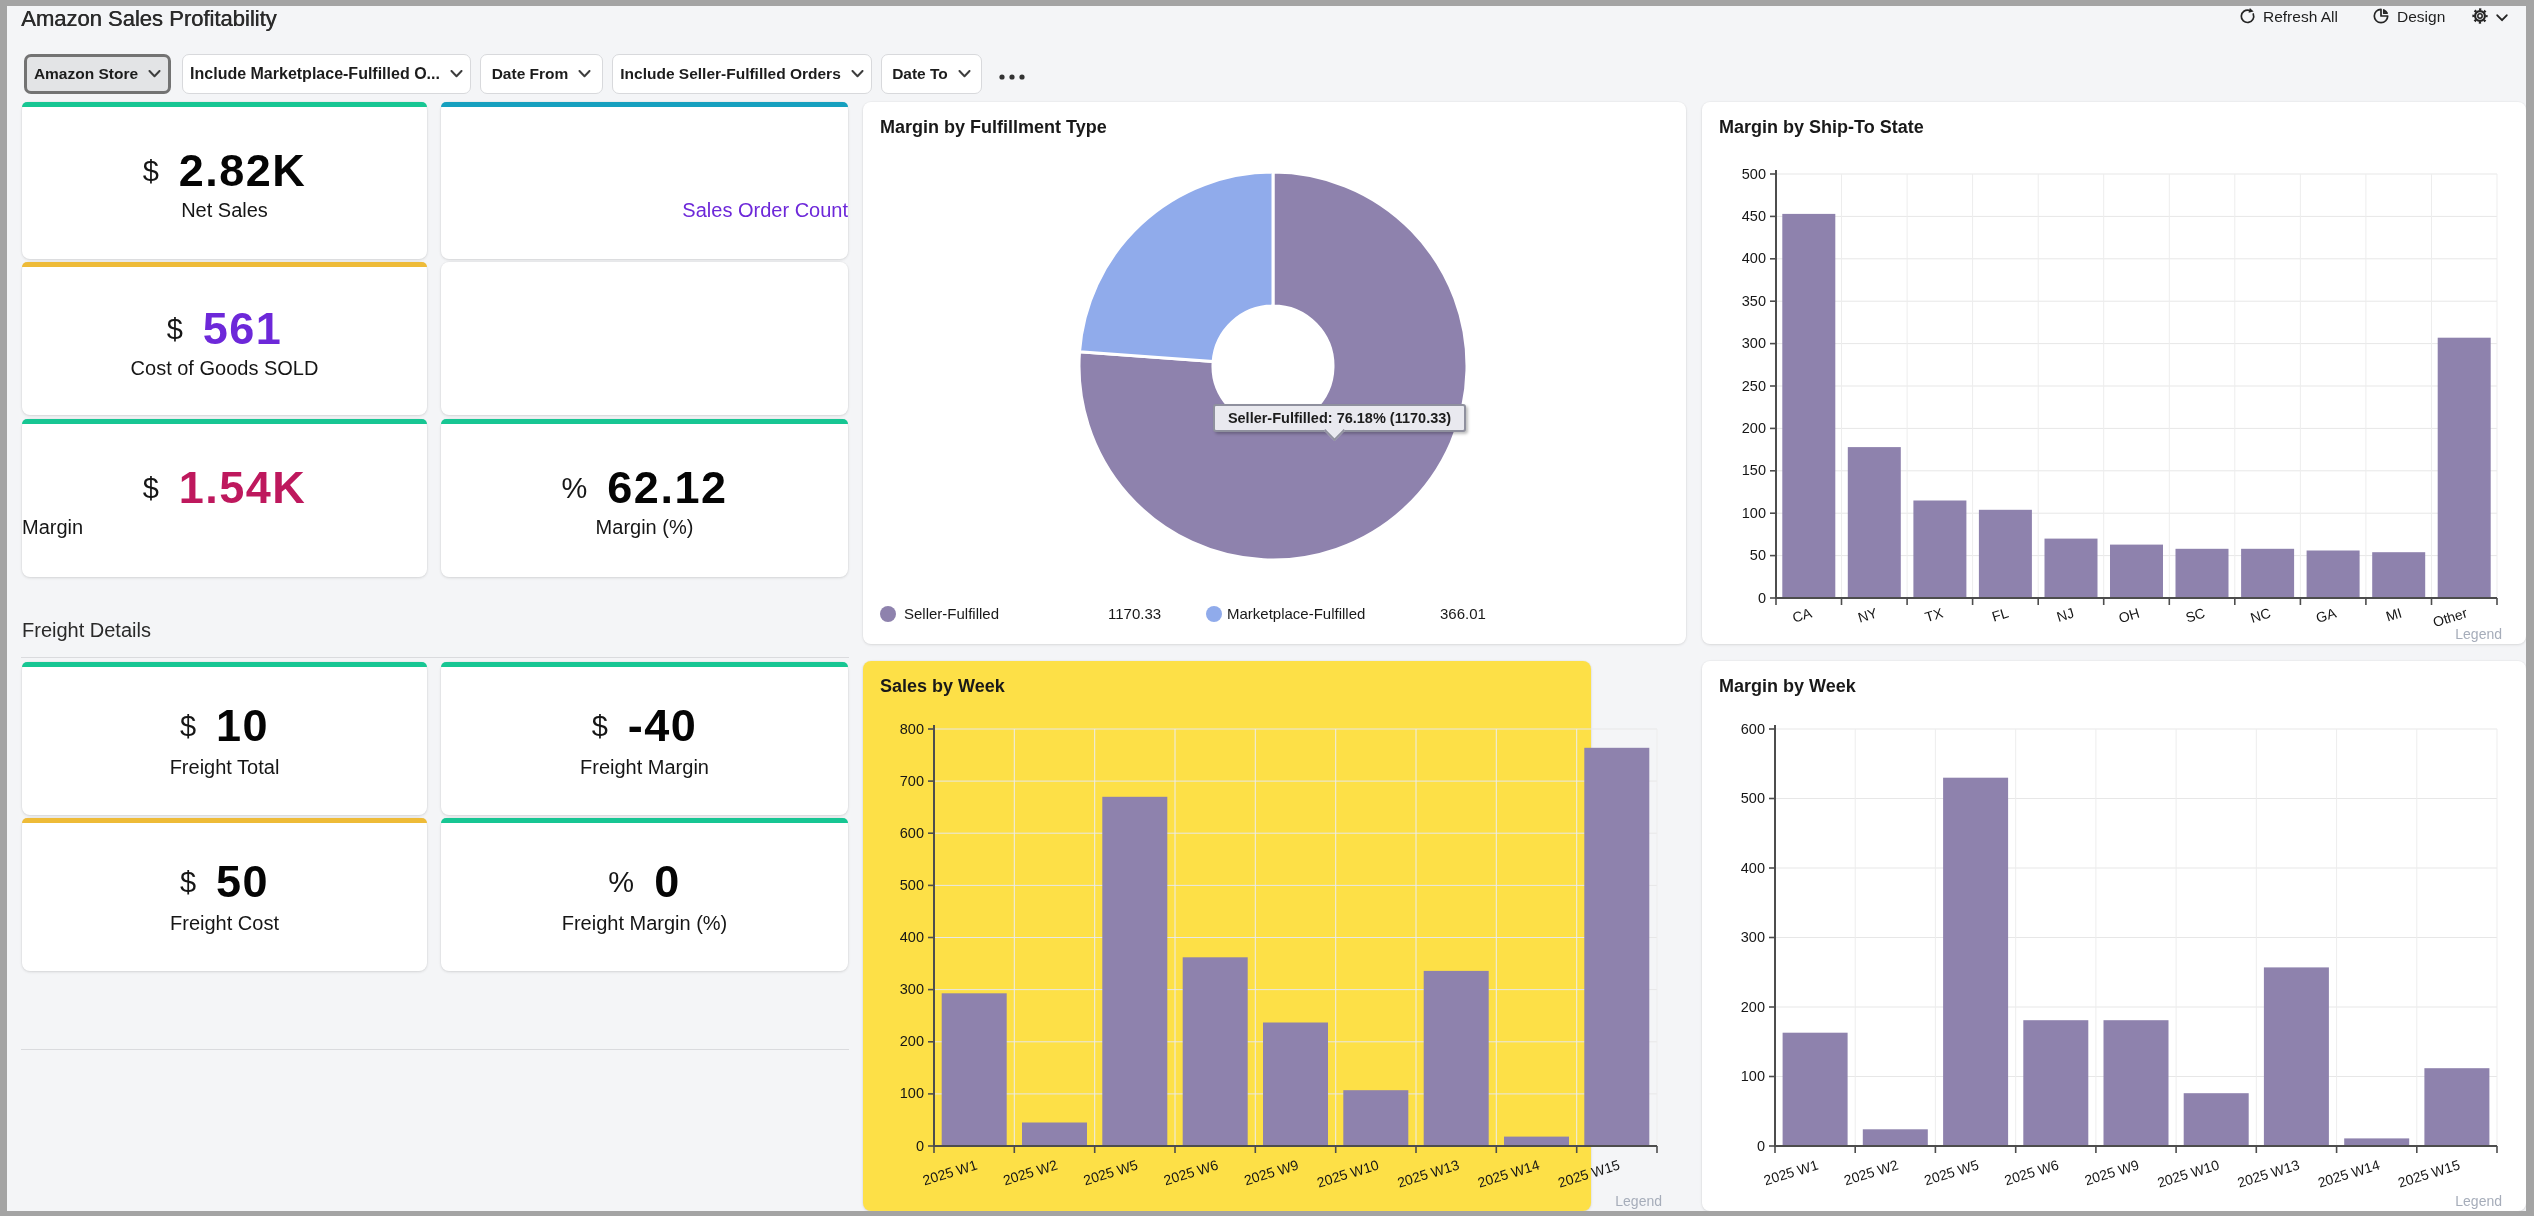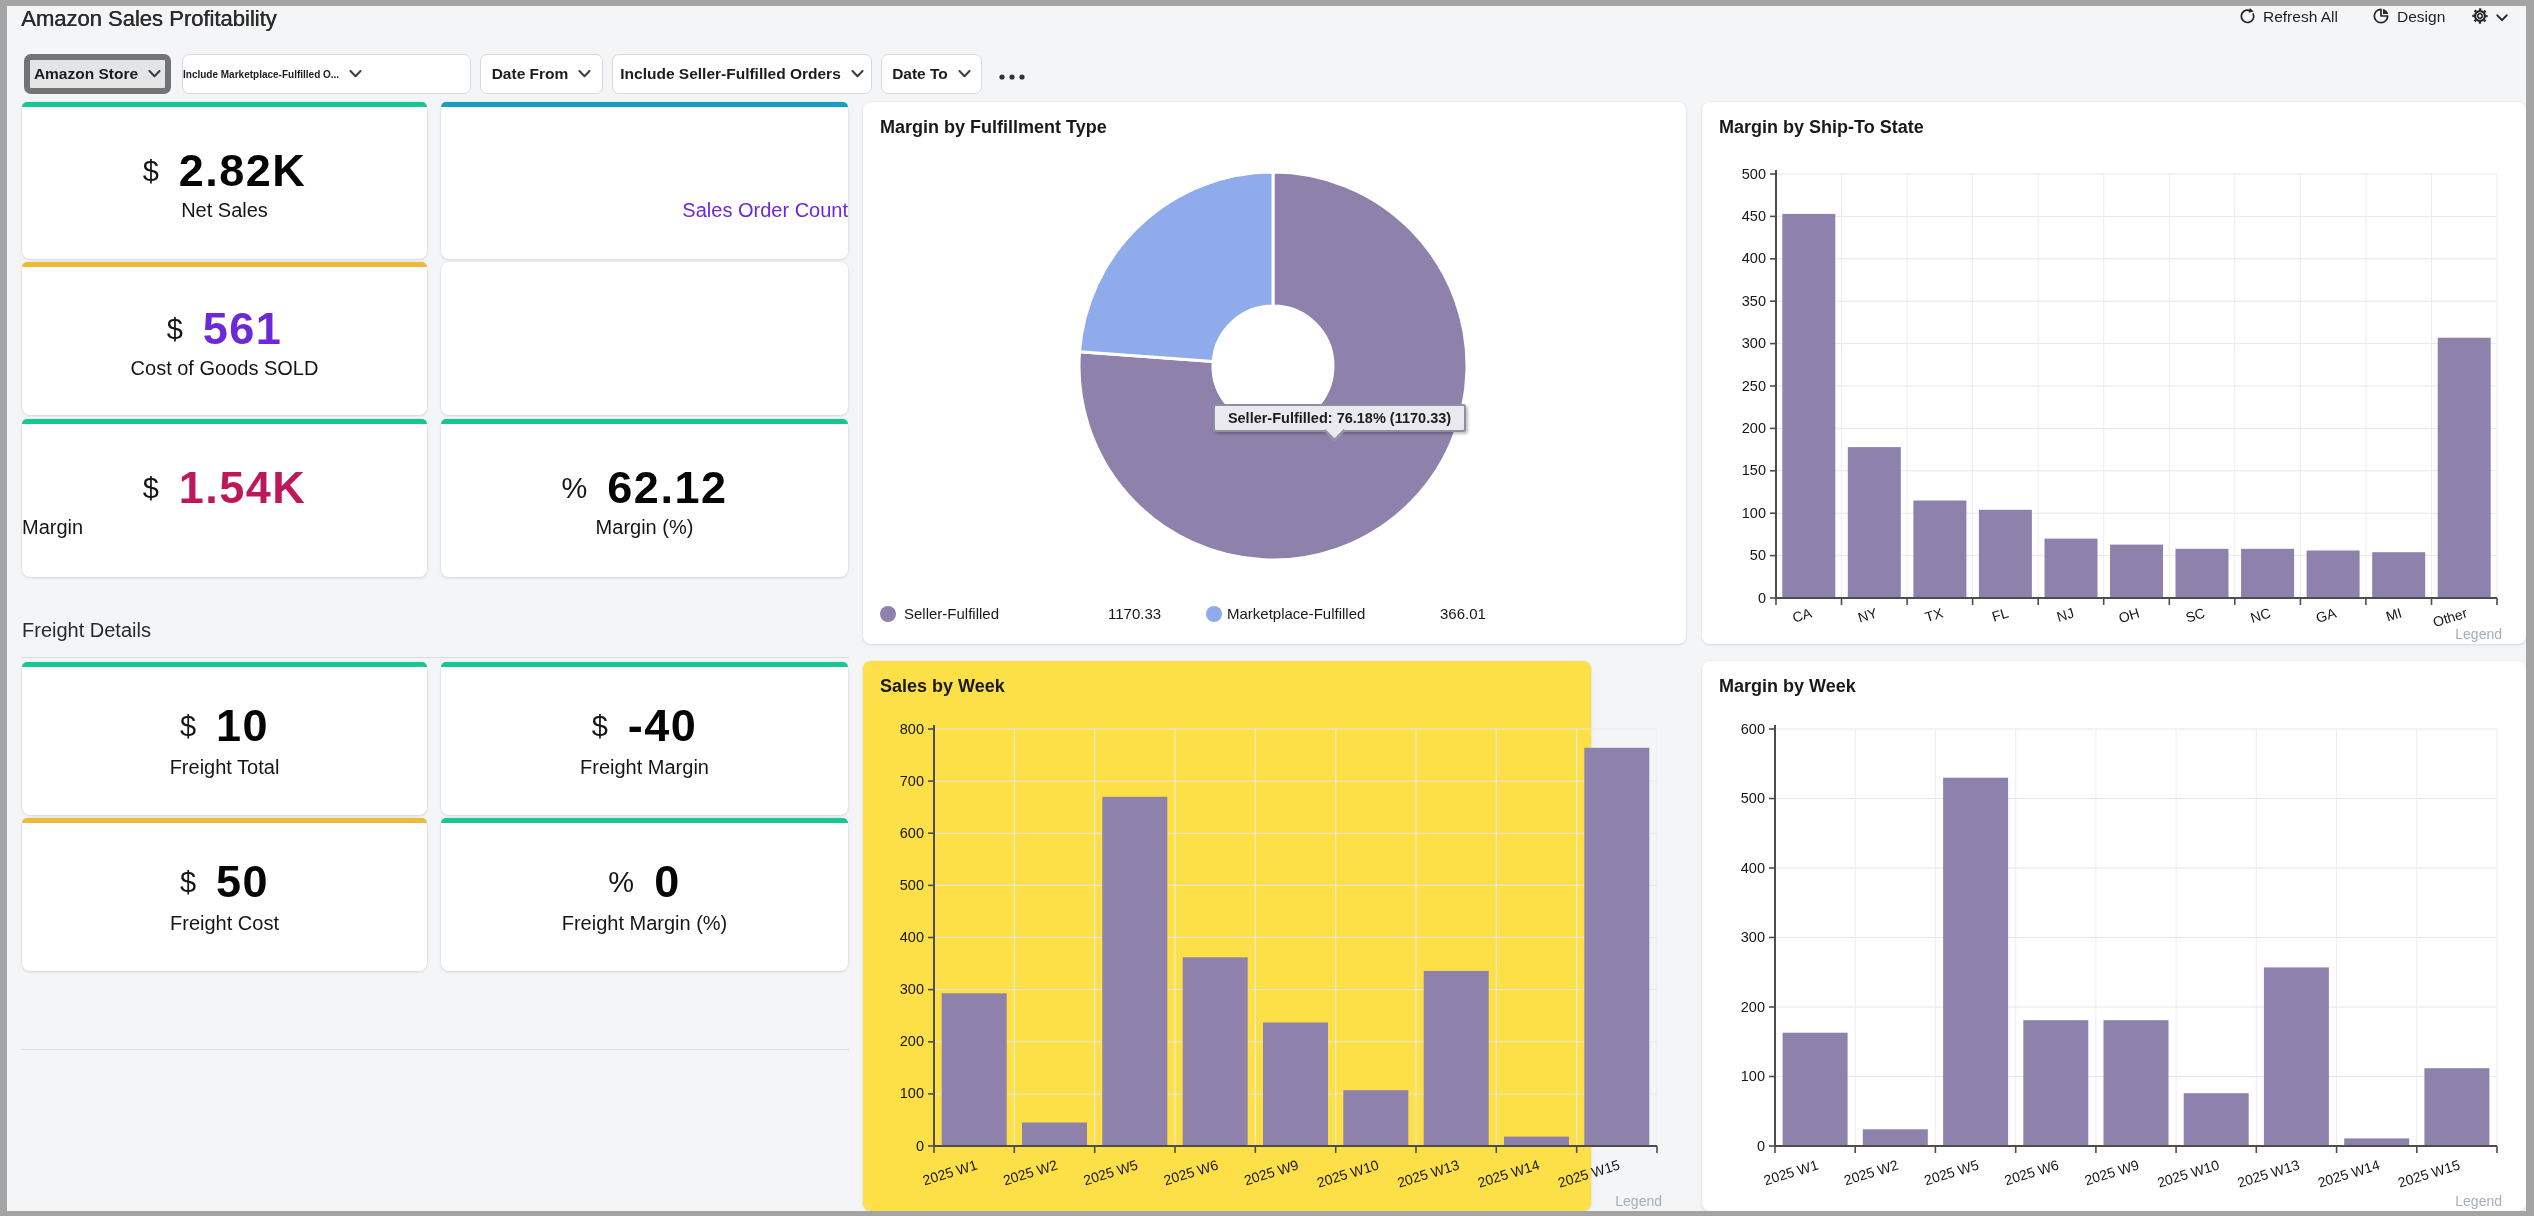--- a/index.html
+++ b/index.html
@@ -19,24 +19,24 @@
 <svg width="16" height="16" viewBox="0 0 16 16" style="position:absolute;left:2472px;top:8px">
 <g fill="none" stroke="#242424">
 <circle cx="8" cy="8" r="2.2" stroke-width="1.5"></circle>
 <circle cx="8" cy="8" r="4.9" stroke-width="2.2"></circle>
 <circle cx="8" cy="8" r="6.6" stroke-width="2.1" stroke-dasharray="2.3 2.88" stroke-dashoffset="1.15"></circle>
 </g>
   </svg>
 <svg width="12" height="8" viewBox="0 0 12 8" style="position:absolute;left:2496px;top:14px">
 <path d="M1.3 1.3 L6 6.2 L10.7 1.3" fill="none" stroke="#242424" stroke-width="1.9" stroke-linecap="round" stroke-linejoin="round"></path>
 </svg>
-<div style="position:absolute;left:24px;top:54px;width:147px;height:40px;background:#e3e4e6;border:6px solid #737373;border-radius:7px;box-sizing:border-box;display:flex;align-items:center;justify-content:center;font-size:15.5px;font-weight:bold;color:#1c1c1c;white-space:nowrap">Amazon Store<svg width="13" height="8" viewBox="0 0 13 8" style="margin-left:10px">
-      <path d="M1.5 1 L6.5 6.2 L11.5 1" fill="none" stroke="#3d3d3d" stroke-width="2" stroke-linecap="round" stroke-linejoin="round"></path>
-    </svg></div>
-<div style="position:absolute;left:182px;top:54px;width:289px;height:40px;background:#ffffff;border:1px solid #d8d9dc;border-radius:7px;box-sizing:border-box;display:flex;align-items:center;font-size:10px;font-weight:bold;color:#1c1c1c;white-space:nowrap">Include Marketplace-Fulfilled O...<svg width="13" height="8" viewBox="0 0 13 8" style="margin-left:10px">
+<div style="position:absolute;left:24px;top:54px;width:147px;height:40px;background:#e3e4e6;border:3px solid #737373;border-radius:7px;box-sizing:border-box;display:flex;align-items:center;justify-content:center;font-size:15.5px;font-weight:bold;color:#1c1c1c;white-space:nowrap">Amazon Store<svg width="13" height="8" viewBox="0 0 13 8" style="margin-left:10px">
+      <path d="M1.5 1 L6.5 6.2 L11.5 1" fill="none" stroke="#3d3d3d" stroke-width="2" stroke-linecap="round" stroke-linejoin="round"></path>
+    </svg></div>
+<div style="position:absolute;left:182px;top:54px;width:289px;height:40px;background:#ffffff;border:1px solid #d8d9dc;border-radius:7px;box-sizing:border-box;display:flex;align-items:center;justify-content:center;font-size:16px;font-weight:bold;color:#1c1c1c;white-space:nowrap">Include Marketplace-Fulfilled O...<svg width="13" height="8" viewBox="0 0 13 8" style="margin-left:10px">
       <path d="M1.5 1 L6.5 6.2 L11.5 1" fill="none" stroke="#3d3d3d" stroke-width="2" stroke-linecap="round" stroke-linejoin="round"></path>
     </svg></div>
 <div style="position:absolute;left:480px;top:54px;width:123px;height:40px;background:#ffffff;border:1px solid #d8d9dc;border-radius:7px;box-sizing:border-box;display:flex;align-items:center;justify-content:center;font-size:15.5px;font-weight:bold;color:#1c1c1c;white-space:nowrap">Date From<svg width="13" height="8" viewBox="0 0 13 8" style="margin-left:10px">
       <path d="M1.5 1 L6.5 6.2 L11.5 1" fill="none" stroke="#3d3d3d" stroke-width="2" stroke-linecap="round" stroke-linejoin="round"></path>
     </svg></div>
 <div style="position:absolute;left:612px;top:54px;width:260px;height:40px;background:#ffffff;border:1px solid #d8d9dc;border-radius:7px;box-sizing:border-box;display:flex;align-items:center;justify-content:center;font-size:15.5px;font-weight:bold;color:#1c1c1c;white-space:nowrap">Include Seller-Fulfilled Orders<svg width="13" height="8" viewBox="0 0 13 8" style="margin-left:10px">
       <path d="M1.5 1 L6.5 6.2 L11.5 1" fill="none" stroke="#3d3d3d" stroke-width="2" stroke-linecap="round" stroke-linejoin="round"></path>
     </svg></div>
 <div style="position:absolute;left:881px;top:54px;width:101px;height:40px;background:#ffffff;border:1px solid #d8d9dc;border-radius:7px;box-sizing:border-box;display:flex;align-items:center;justify-content:center;font-size:15.5px;font-weight:bold;color:#1c1c1c;white-space:nowrap">Date To<svg width="13" height="8" viewBox="0 0 13 8" style="margin-left:10px">
       <path d="M1.5 1 L6.5 6.2 L11.5 1" fill="none" stroke="#3d3d3d" stroke-width="2" stroke-linecap="round" stroke-linejoin="round"></path>

